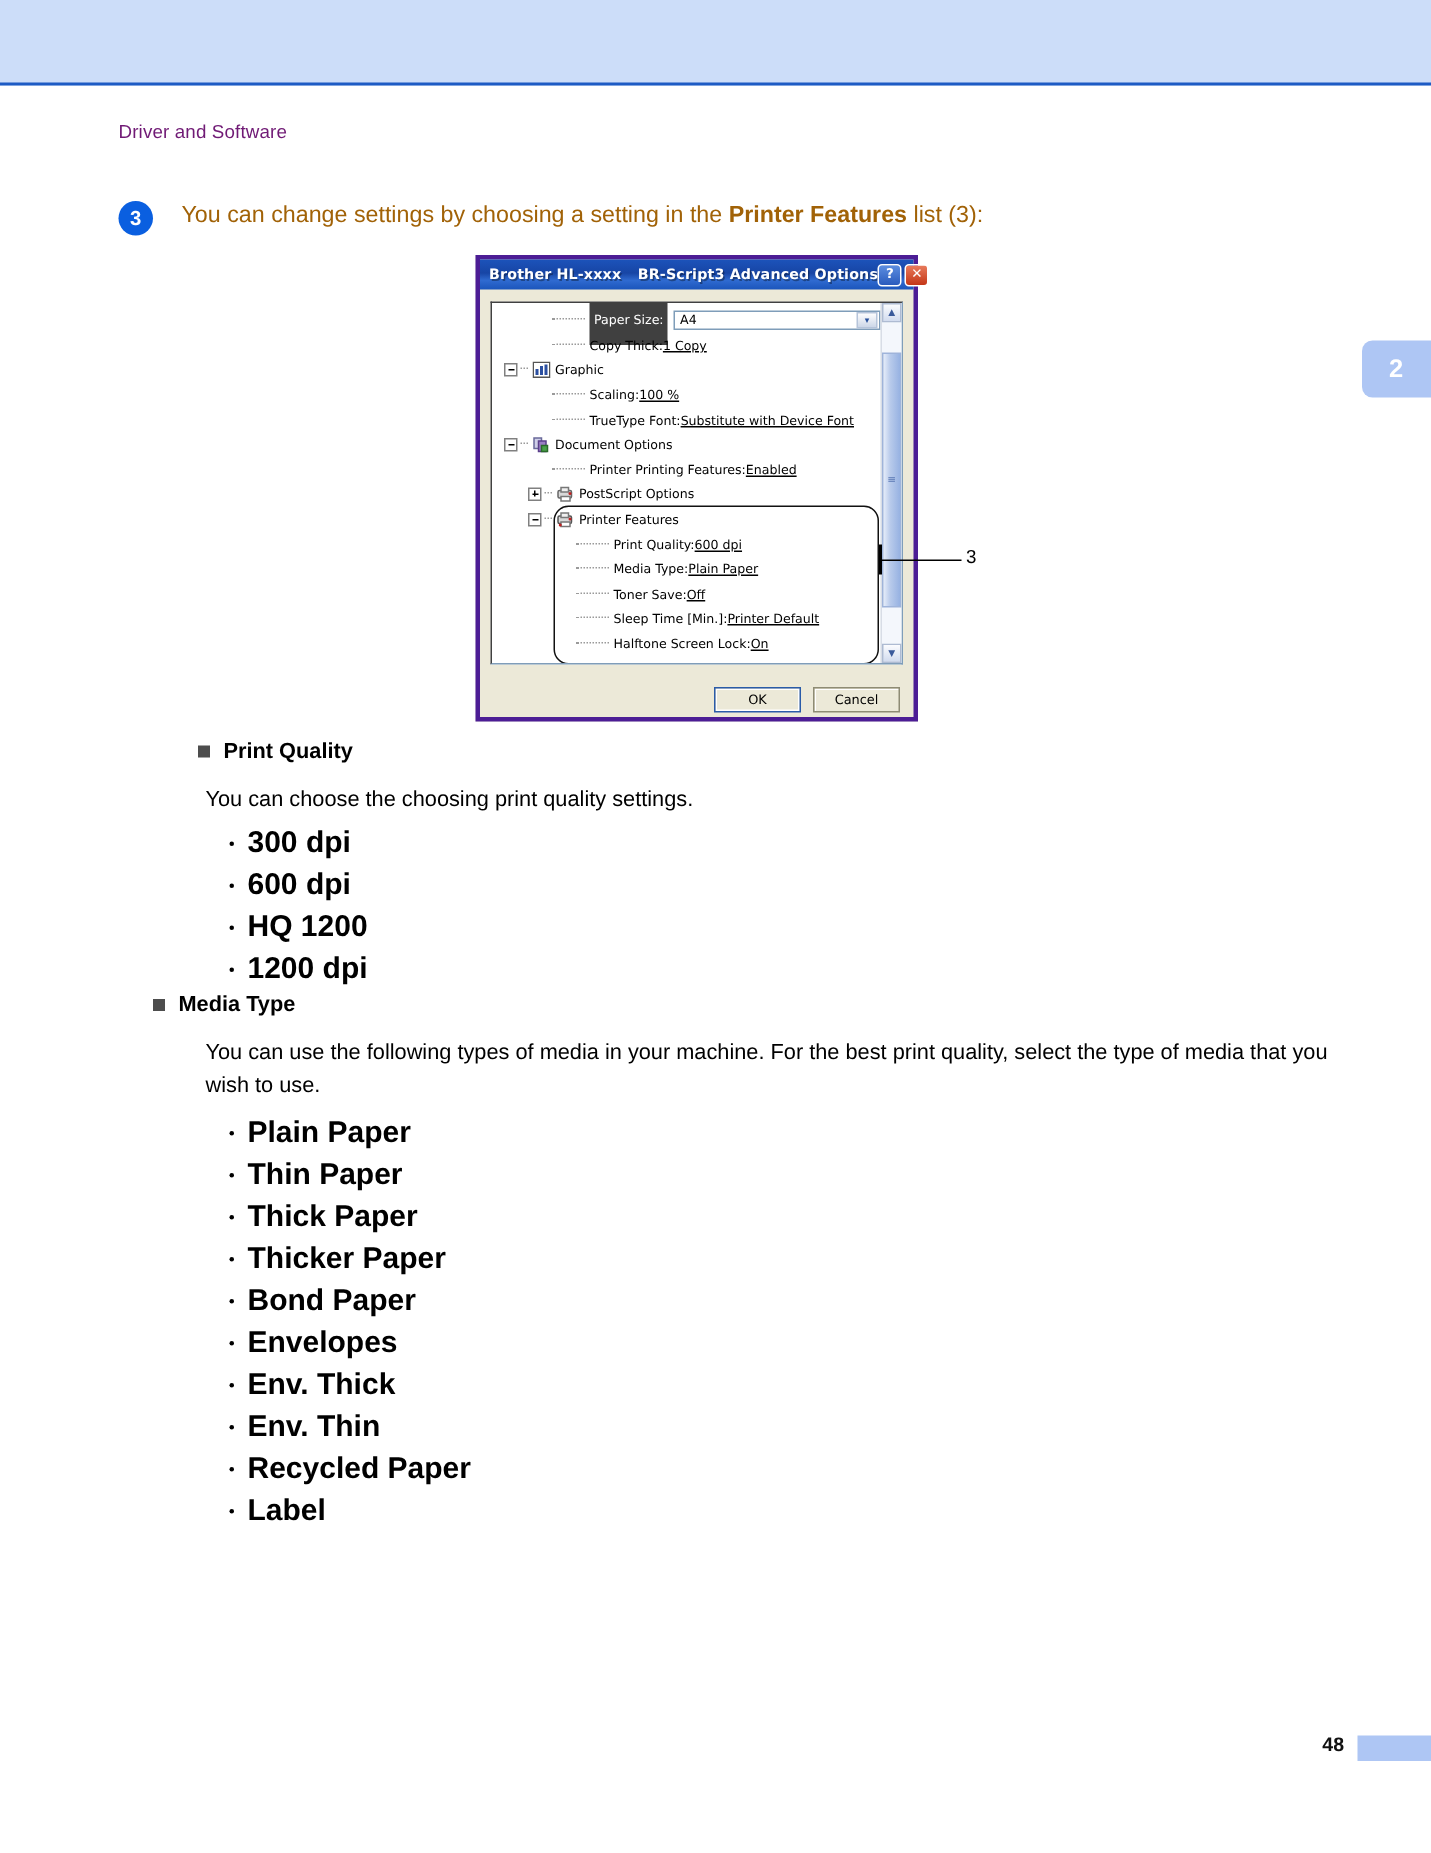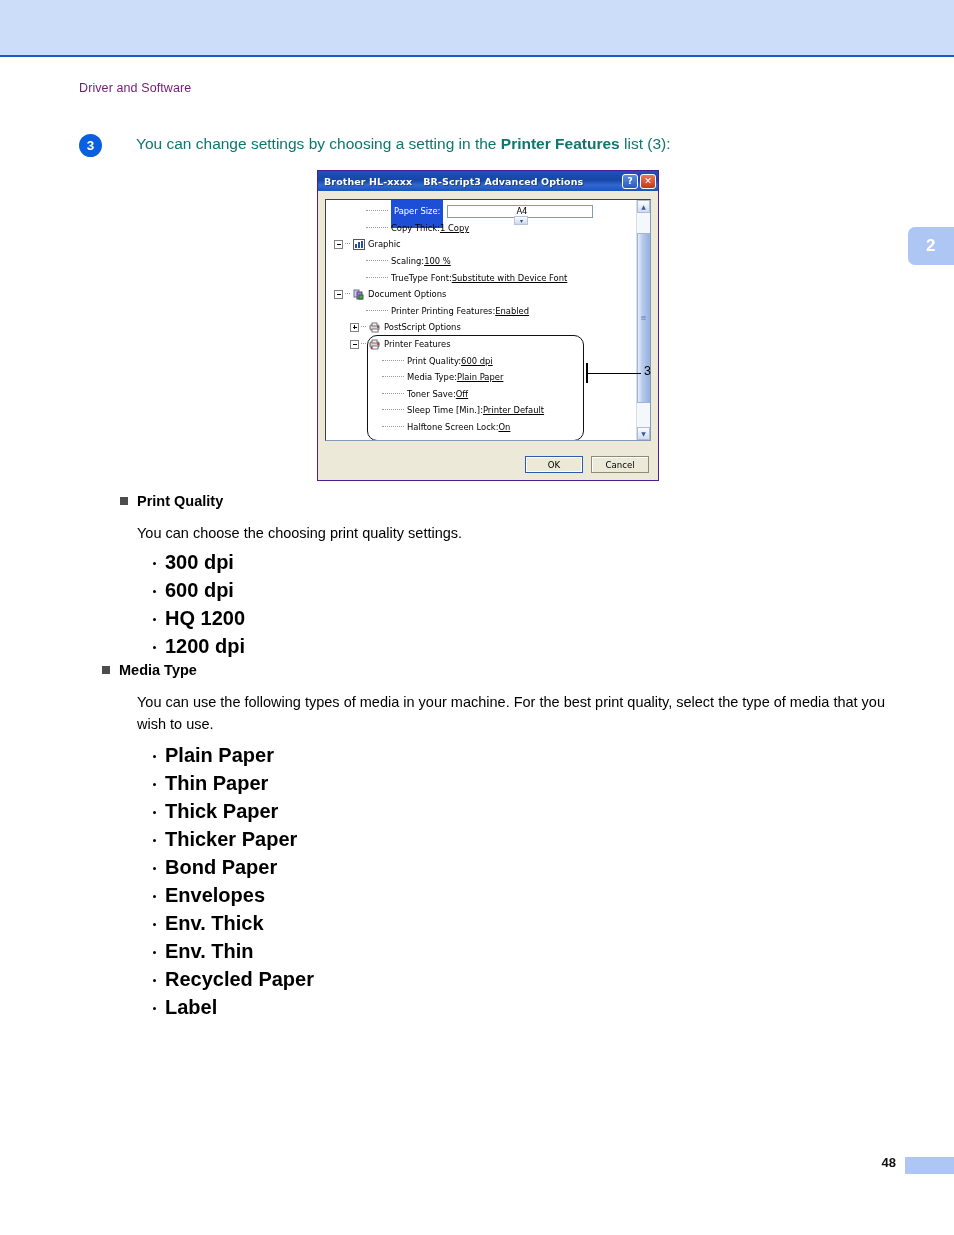--- a/index.html
+++ b/index.html
@@ -93,37 +93,37 @@
     color: #ffffff;
     font-size: 13.5px;
     font-weight: bold;
     display: flex;
     align-items: center;
     justify-content: center;
     flex: 0 0 auto;
     margin-top: 1px;
   }
   .step-text {
-    margin-left: 34px;
+    margin-left: 19px;
     font-size: 15.5px;
     line-height: 21px;
-    color: #0f766e;
+    color: #a16207;
     white-space: nowrap;
   }
   .step-text b { font-weight: bold; }
 
   
   .dialog {
     position: absolute;
     left: 317px;
     top: 170px;
-    width: 342px;
+    width: 295px;
     height: 311px;
     background: #ece9d8;
-    border: 1px solid #4c1d95;
+    border: 3px solid #4c1d95;
     box-sizing: border-box;
     font-family: "DejaVu Sans", sans-serif;
   }
   .dlg-titlebar {
     height: 20px;
     background: linear-gradient(to bottom, #1c53ba 0%, #1745a5 45%, #2f6ad0 70%, #1b55bb 100%);
     display: flex;
     align-items: center;
     padding: 0 2px 0 6px;
     box-sizing: border-box;
@@ -216,36 +216,35 @@
   }
   .node-icon {
     width: 12px; height: 11px;
     flex: 0 0 auto;
     margin-right: 3px;
     position: relative;
   }
   .label-txt { }
   .val-txt { text-decoration: underline; }
   .sel-label {
-    background: #1d4ed8;
+    background: #404040;
     color: #ffffff;
     padding: 12px 3px;
   }
   .combo {
     display: inline-flex;
     align-items: center;
     width: 146px;
     height: 13px;
     border: 1px solid #7f9db9;
     background: #ffffff;
     box-sizing: border-box;
     margin-left: 4px;
     font-size: 8.4px;
     padding-left: 3px;
-    flex-direction: column;
   }
   .combo .cv { flex: 1 1 auto; }
   .combo .carrow {
     width: 14px; height: 11px;
     margin-right: 1px;
     background: linear-gradient(to bottom,#fdfdfd,#cdd7e8);
     border: 1px solid #b6c4da;
     box-sizing: border-box;
     display: flex; align-items: center; justify-content: center;
     font-size: 6px; color: #27509b;
@@ -554,21 +553,21 @@
   </div>
 </div>
 
 <div class="callout">
   <div class="c-vert"></div>
   <div class="c-horz"></div>
   <div class="c-num">3</div>
 </div>
 
 <div class="content" id="content-root">
-    <div class="sec-head" style="left: 120px; top: 493px;">
+    <div class="sec-head" style="left: 132px; top: 493px;">
       <span class="sq-bullet"></span>
       <span>Print Quality</span>
     </div>
     <div class="para" style="left: 137px; top: 522px; width: 700px;">You can choose the choosing print quality settings.</div>
     <div class="blist" style="left: 153px; top: 551px;">
       <div class="bitem">
         <span class="dot"></span>
         <span>300 dpi</span>
       </div>
       <div class="bitem">

